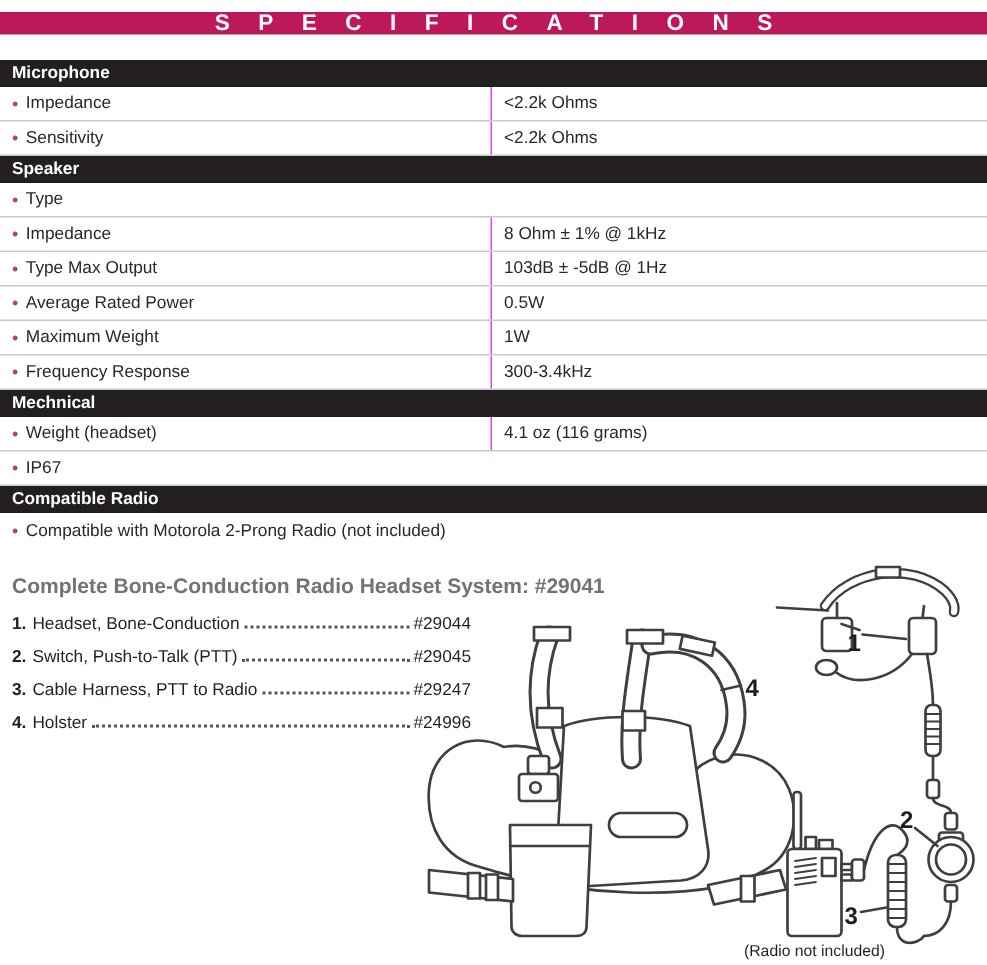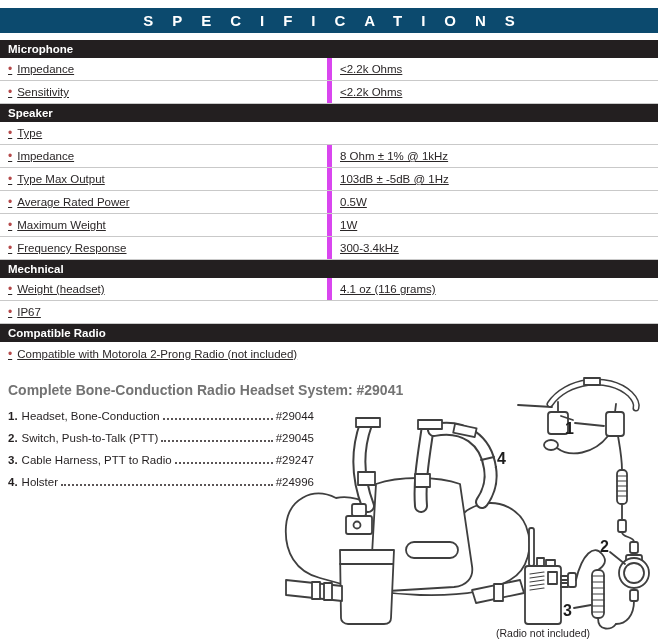--- a/index.html
+++ b/index.html
@@ -9,48 +9,48 @@
     position: relative;
     background: #ffffff;
     font-family: "Liberation Sans", sans-serif;
     color: #2b2728;
     overflow: hidden;
   }
 
   
   .topbar {
     position: absolute; top: 8px; left: 0;
-    width: 658px; height: 25px;
-    background: #0c4a6e;
+    width: 658px; height: 15px;
+    background: #be185d;
     color: #ffffff;
     display: flex; align-items: center; justify-content: center;
     font-size: 15px; font-weight: bold;
     letter-spacing: 19px; padding-left: 19px;
   }
 
   
-  .spec { position: absolute; top: 40px; left: 0; width: 658px; text-decoration: underline; }
+  .spec { position: absolute; top: 40px; left: 0; width: 658px; }
   .bar {
     background: #231f20; color: #ffffff;
     font-weight: bold; font-size: 11.5px;
     height: 18px; line-height: 18px;
     padding: 0 8px;
   }
   .row {
     display: flex; height: 23px;
     border-bottom: 1px solid #c9c9c9;
     font-size: 11.5px;
   }
   .cell-l {
     width: 327px; display: flex; align-items: center;
     padding-left: 8px;
   }
   .cell-r {
     flex: 1; display: flex; align-items: center;
-    padding-left: 8px; border-left: 5px solid #d946ef;
+    padding-left: 8px; border-left: 1px solid #d946ef;
   }
   .bullet { color: #b5494a; margin-right: 5px; font-size: 12px; line-height: 1; }
   .note-row {
     height: 23px; display: flex; align-items: center;
     padding-left: 8px; font-size: 11.5px;
   }
 
   
   .sys-heading {
     position: absolute; top: 382px; left: 8px;

